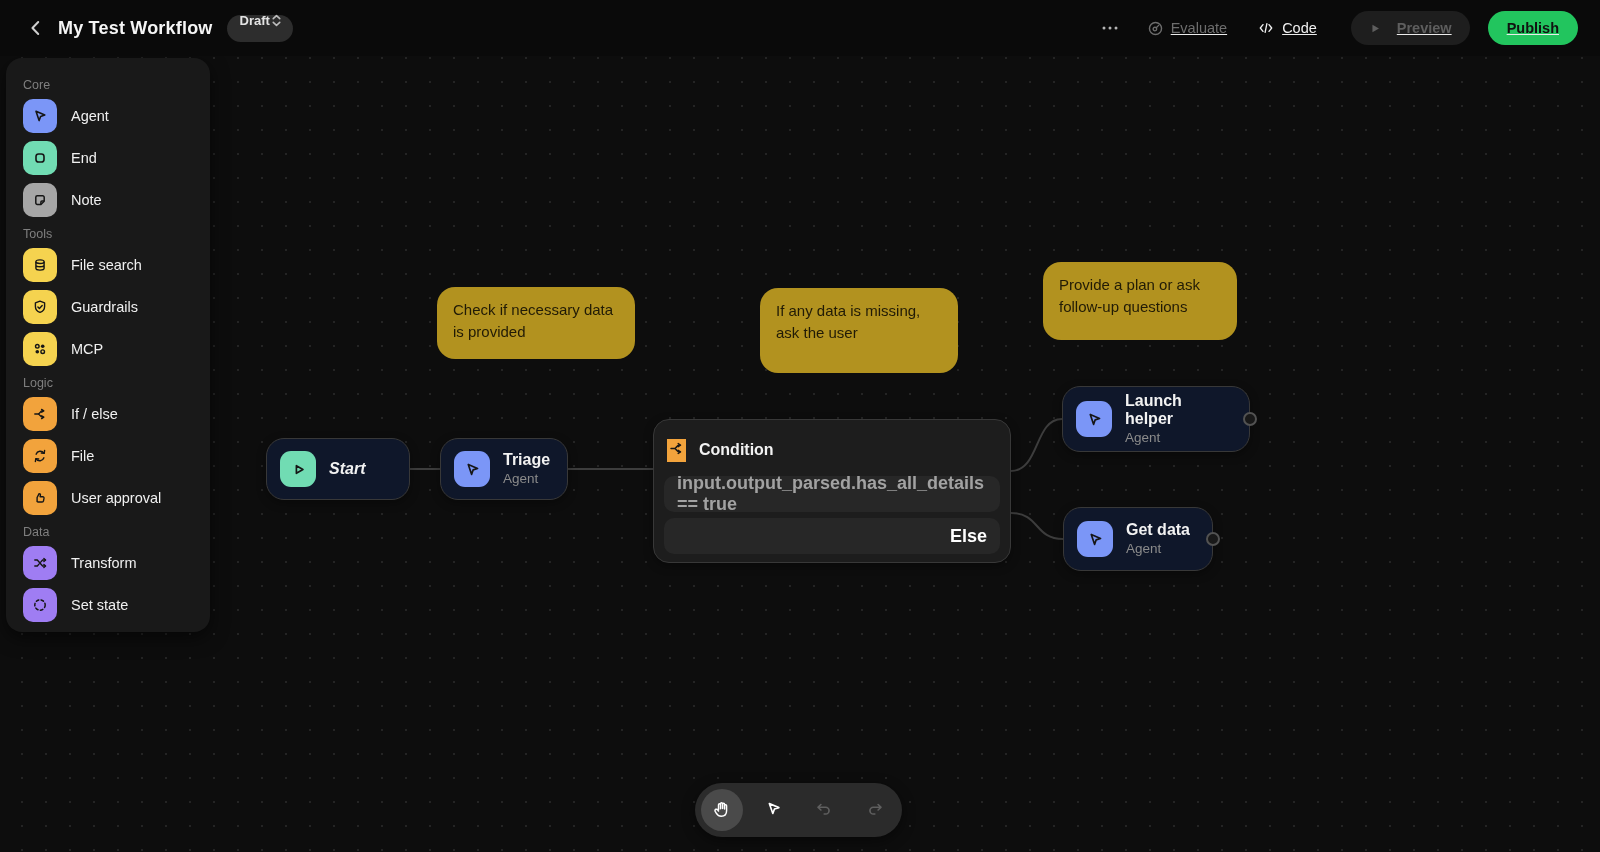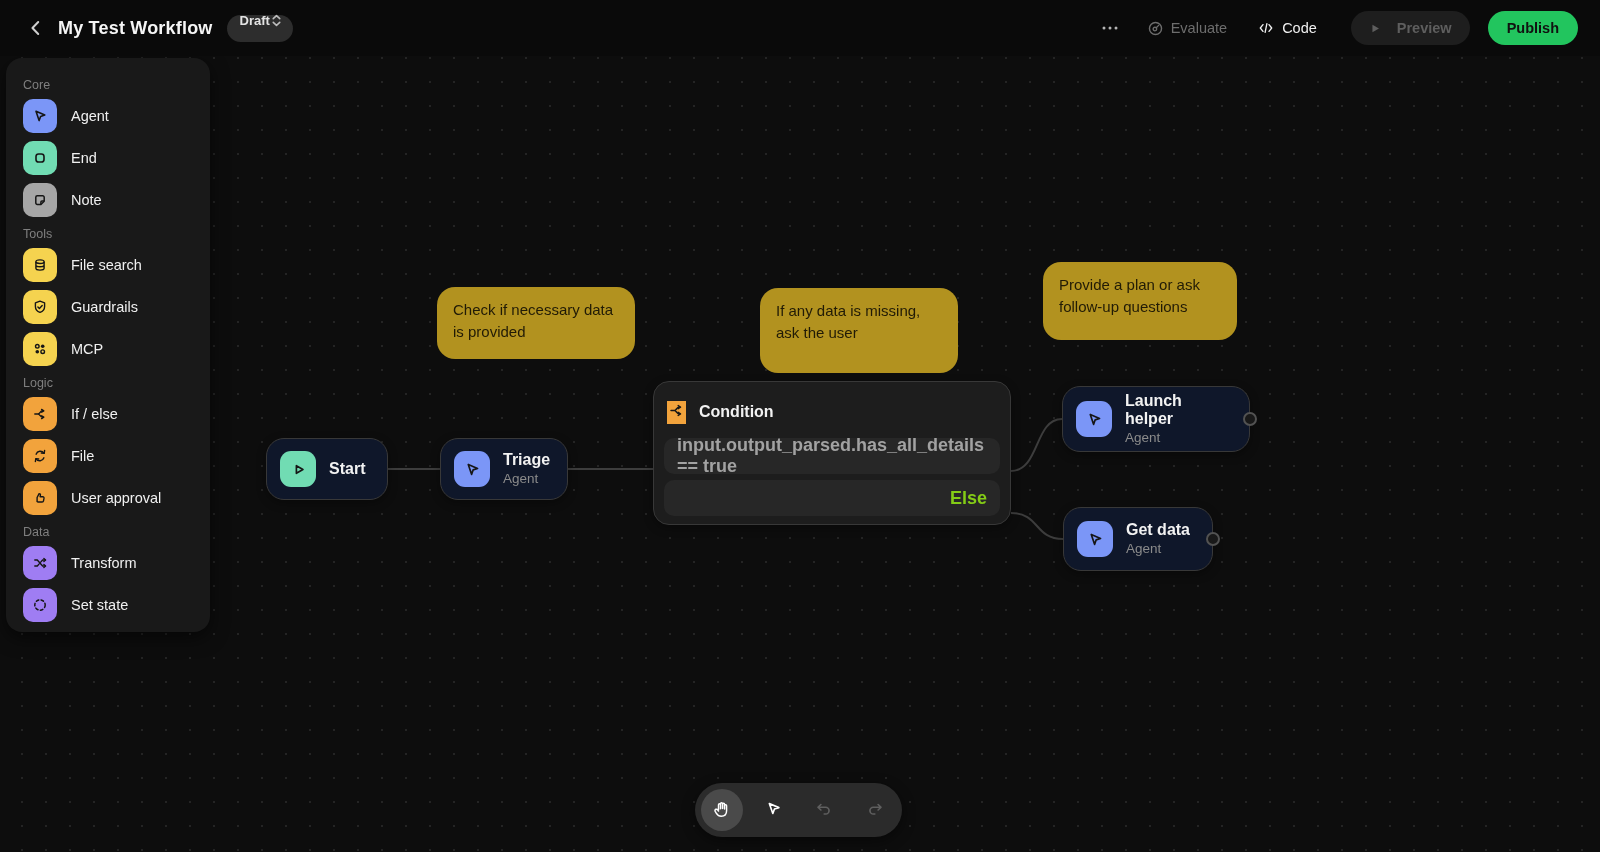--- a/index.html
+++ b/index.html
@@ -24,21 +24,21 @@
     z-index:40;
   }
   .icon-btn { background:none; border:none; cursor:pointer; display:flex; align-items:center; justify-content:center; }
   .back-btn { width:28px; height:28px; margin-right:8px; }
   .wf-title { font-size:18px; font-weight:700; color:#f5f5f5; letter-spacing:.2px; }
   .draft-badge {
     margin-left:14px; height:27px; padding:0 10px 16px 13px; border:none; cursor:pointer;
     background:#2d2d2d; border-radius:14px; display:flex; align-items:center; gap:0;
     color:#e3e3e3; font-size:13px; font-weight:600; font-family:inherit;
   }
-  .top-right { margin-left:auto; display:flex; align-items:center; gap:10px; }
+  .top-right { margin-left:auto; display:flex; align-items:center; gap:10px;text-decoration:underline; }
   .more-btn { width:34px; height:30px; }
   .txt-btn {
     display:flex; align-items:center; gap:7px; background:none; border:none; cursor:pointer;
     font-family:inherit; font-size:14.5px; padding:6px 10px; border-radius:8px;
   }
   .evaluate-btn { color:#6d6d6d; }
   .code-btn { color:#f0f0f0; }
   .preview-btn {
     display:flex; align-items:center; gap:16px; border:none; cursor:pointer;
     background:#1e1e1e; color:#5e5e5e; font-family:inherit; font-size:14.5px; font-weight:600;
@@ -75,38 +75,38 @@
   
   .edges { position:absolute; left:0; top:0; z-index:5; pointer-events:none; }
   .node {
     position:absolute; z-index:10;
     background:#0f172a; border:1px solid #383838; border-radius:18px;
     display:flex; align-items:center; gap:13px; padding:0 18px 0 13px;
     box-shadow:0 3px 10px rgba(0,0,0,.35); cursor:pointer;
   }
   .node-title { font-size:16px; font-weight:600; color:#f2f2f2; line-height:1.15; }
   .node-sub { font-size:13.5px; color:#8b8b8b; line-height:1.2; margin-top:1px; }
-  .n-start  { left:266px; top:438px; width:122px; height:62px; }
+  .n-start  { left:266px; top:438px; width:144px; height:62px;font-style:italic; }
   .n-triage { left:440px; top:438px; width:128px; height:62px; }
   .n-launch { left:1062px; top:386px; width:188px; height:66px; }
   .n-getdata{ left:1063px; top:507px; width:150px; height:64px; }
   .node .sq36 { width:36px; height:36px; border-radius:11px; display:flex; align-items:center; justify-content:center; flex:0 0 auto; }
   
   .n-cond {
-    position:absolute; left:653px; top:381px; width:358px; height:144px; z-index:10;
+    position:absolute; left:653px; top:419px; width:358px; height:144px; z-index:10;
     background:#1d1d1d; border:1px solid #383838; border-radius:16px;
     padding:10px; cursor:pointer; box-shadow:0 3px 10px rgba(0,0,0,.35);
   }
   .cond-head { display:flex; align-items:center; gap:13px; height:40px; padding-left:3px; margin-bottom:6px; }
   .cond-row {
     height:36px; background:#272727; border-radius:10px; margin-top:6px;
     display:flex; align-items:center; padding:0 13px;
     font-size:18px; color:#a2a2a2;font-weight:bold;
   }
-  .cond-row.else { justify-content:flex-end; color:#84cc16; }
+  .cond-row.else { justify-content:flex-end; color:#ffffff; }
   
   .note {
     position:absolute; z-index:9; background:#b2921f; border-radius:18px;
     padding:12px 16px; color:#211b06; font-size:15px; font-weight:500;
     line-height:1.45; cursor:pointer;
   }
   .note-1 { left:437px; top:287px; width:198px; height:72px; }
   .note-2 { left:760px; top:288px; width:198px; height:85px; }
   .note-3 { left:1043px; top:262px; width:194px; height:78px; }
   

